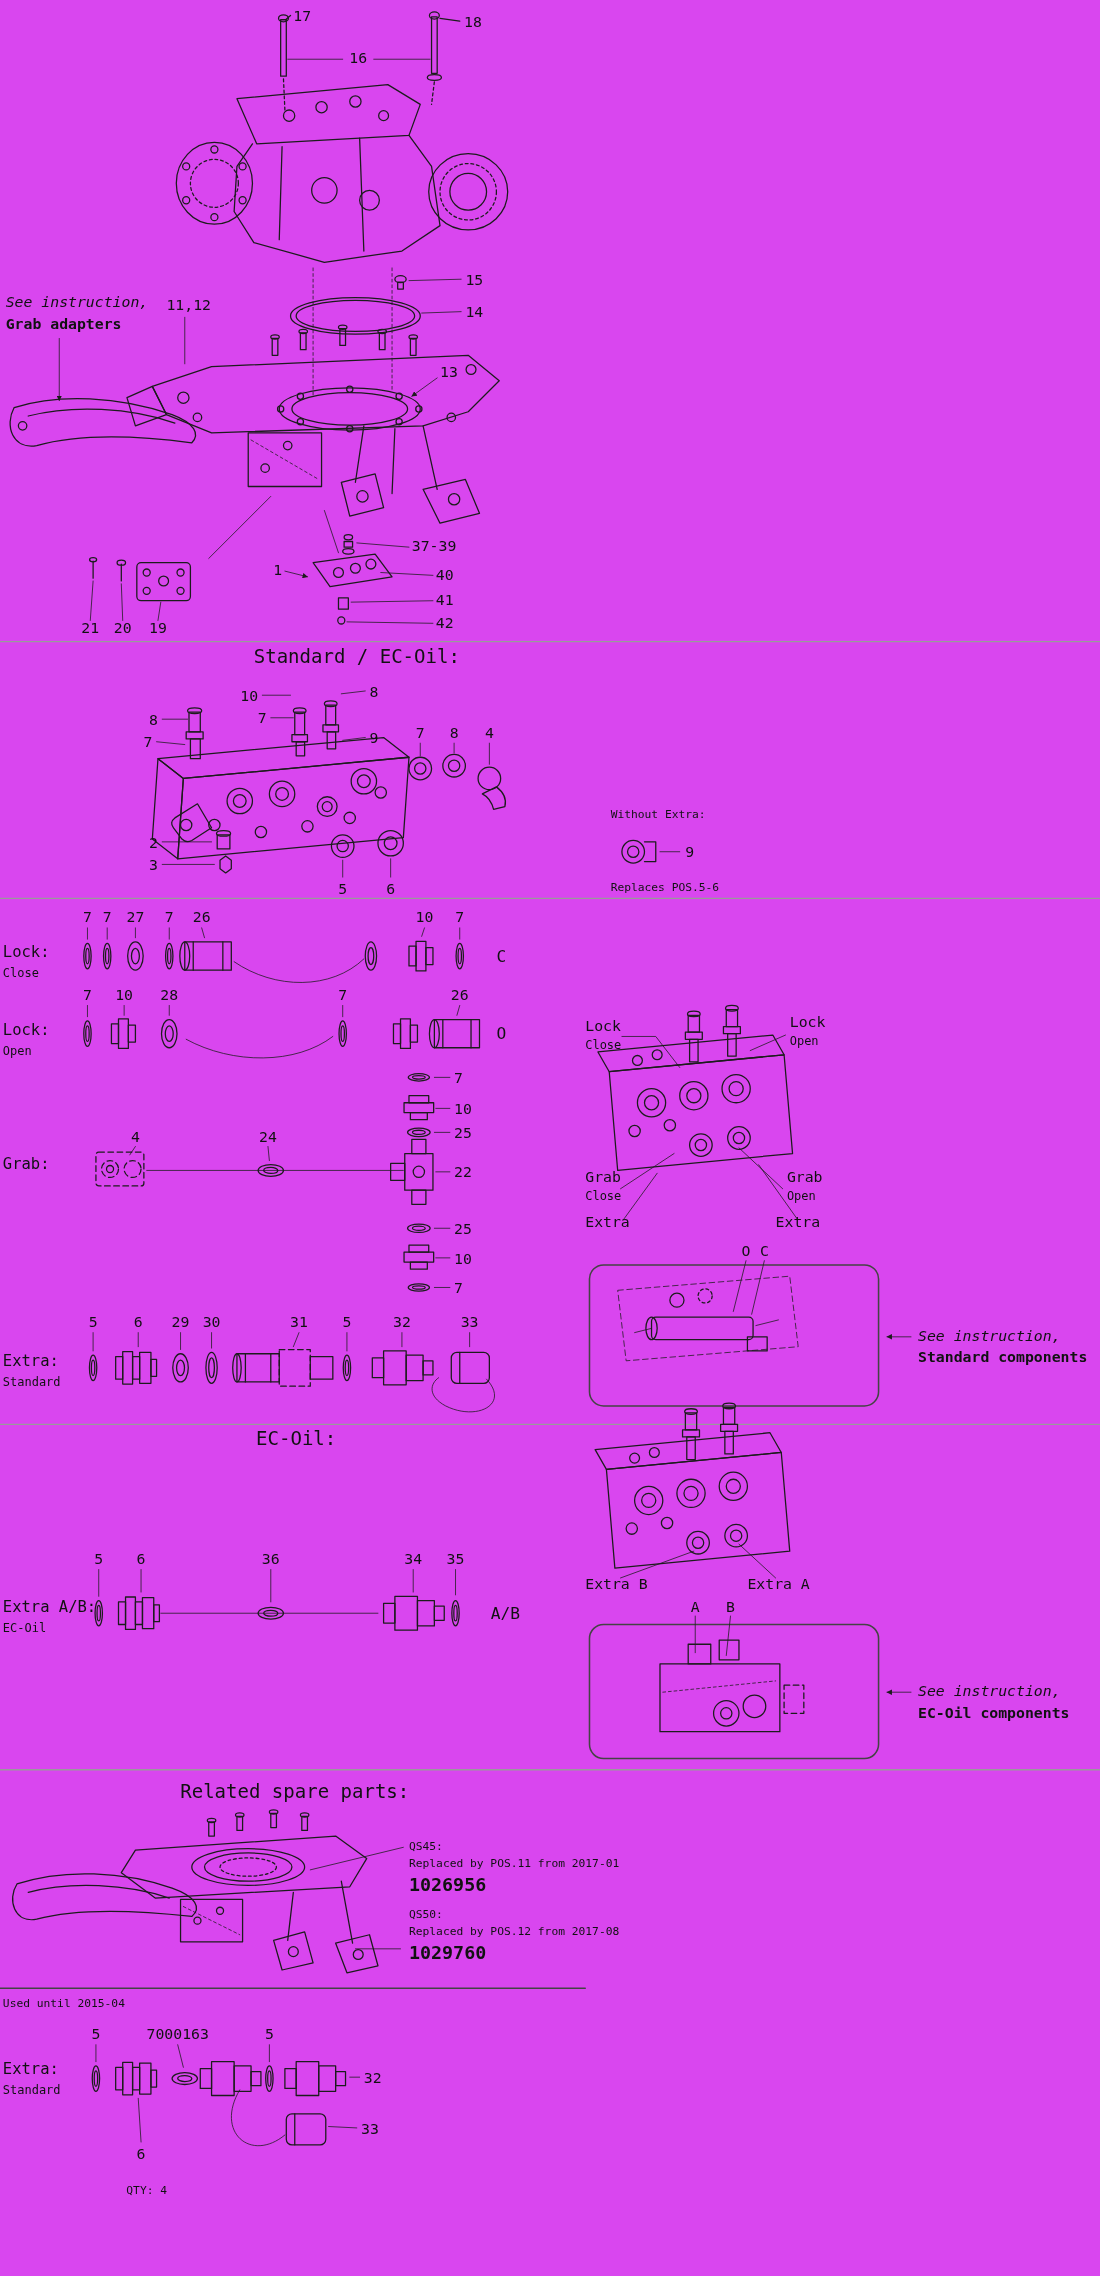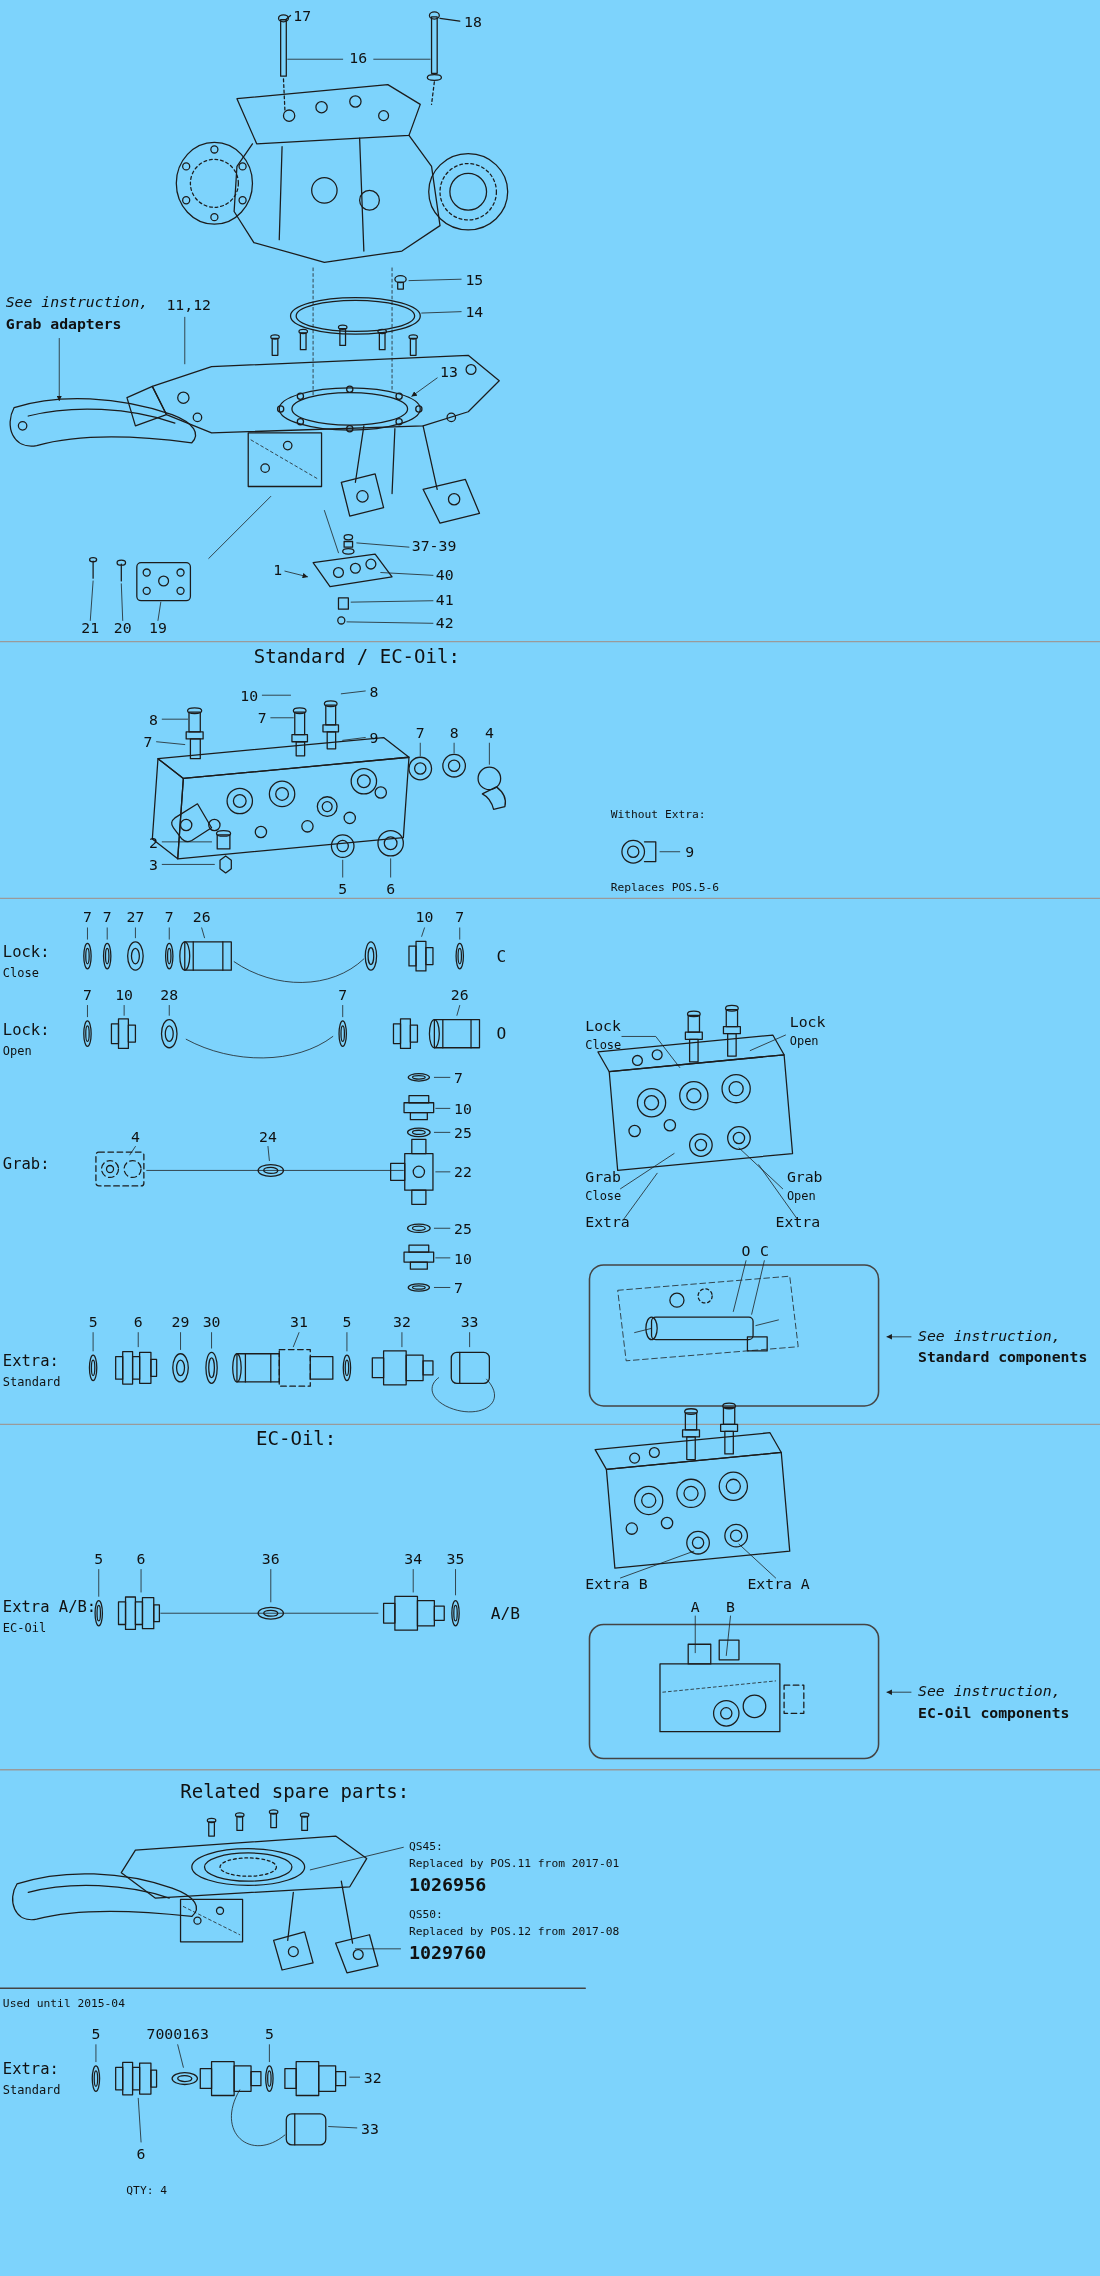--- a/index.html
+++ b/index.html
@@ -1,16 +1,16 @@
 <!DOCTYPE html>
 <html><head>
 <meta charset="utf-8">
 <style>
   html,body{margin:0;padding:0;background:#ffffff;}
-  .page{width:1100px;height:2276px;background:#7dd3fc;}
+  .page{width:1100px;height:2276px;background:#d946ef;}
   svg{display:block;}
   svg .ln{stroke:#1c1c1c;fill:none;stroke-width:0.9;stroke-linecap:round;stroke-linejoin:round;}
   svg .thin{stroke-width:0.55;}
   svg .dash{stroke-dasharray:4 2.5;}
   svg .dash2{stroke-dasharray:2 2;}
   svg .div{stroke:#9a9a9a;stroke-width:0.9;}
   svg .strong{stroke:#444;stroke-width:1.1;}
   svg text{font-family:"DejaVu Sans Mono","Liberation Mono",monospace;fill:#111;stroke:none;}
   .t-callout{font-size:10.5px;}
   .t-title{font-size:13.5px;}

